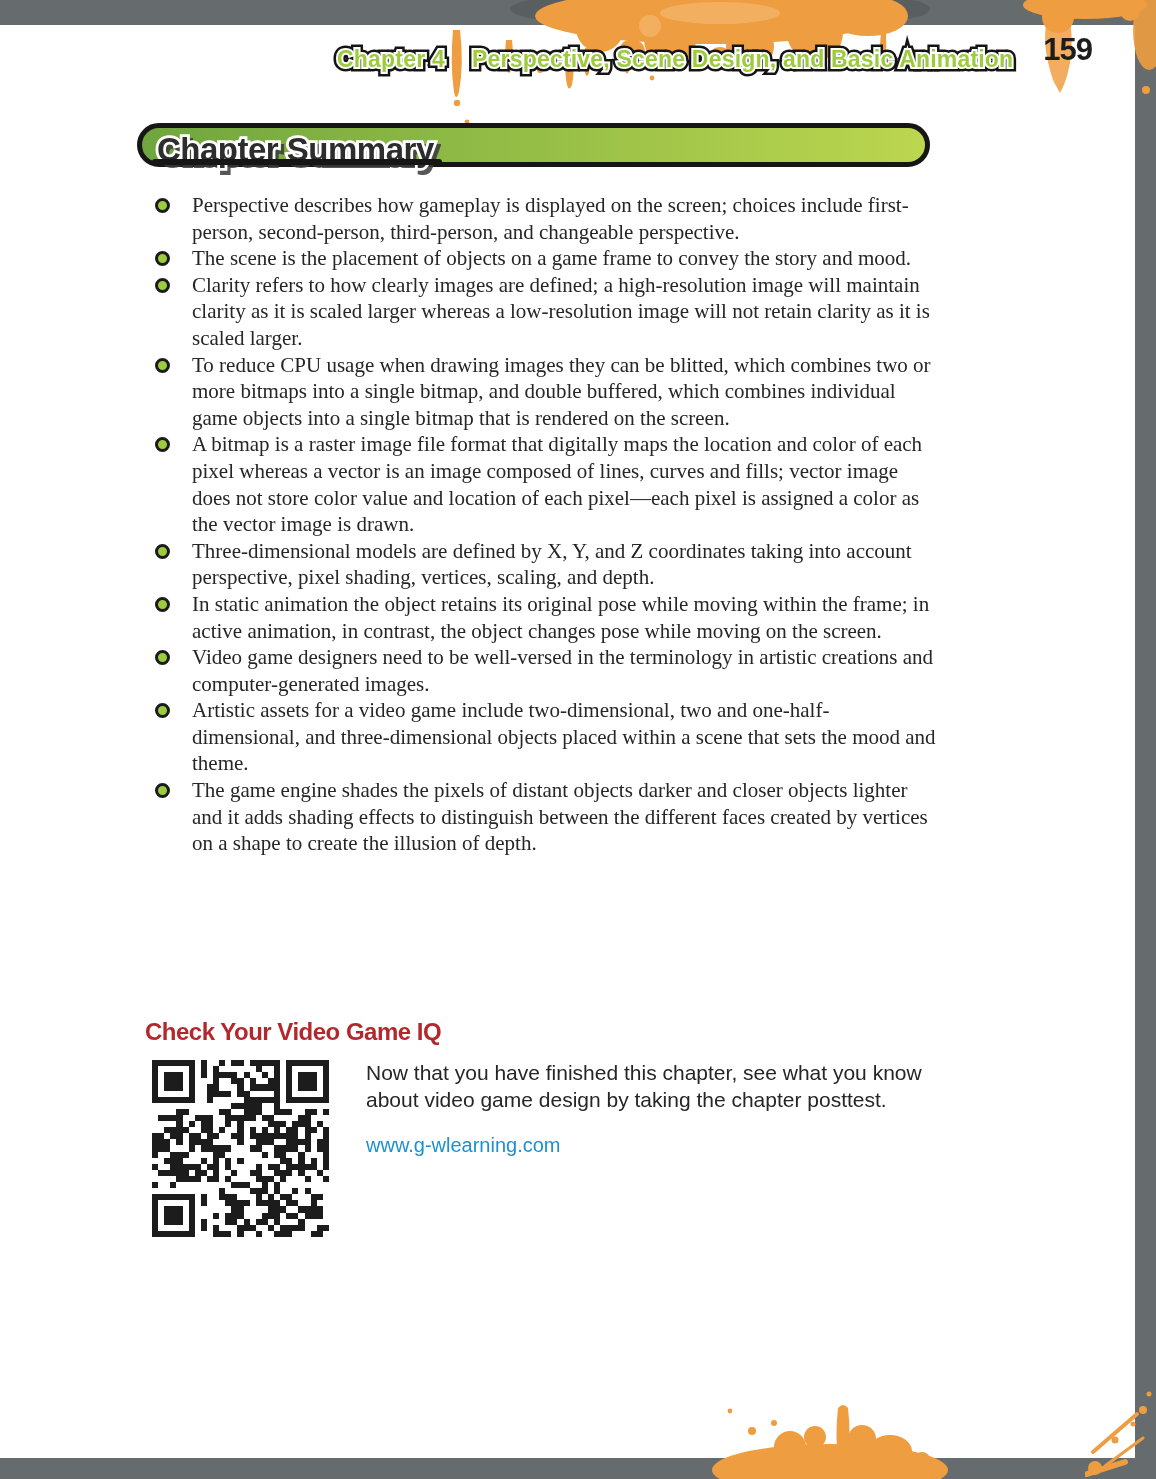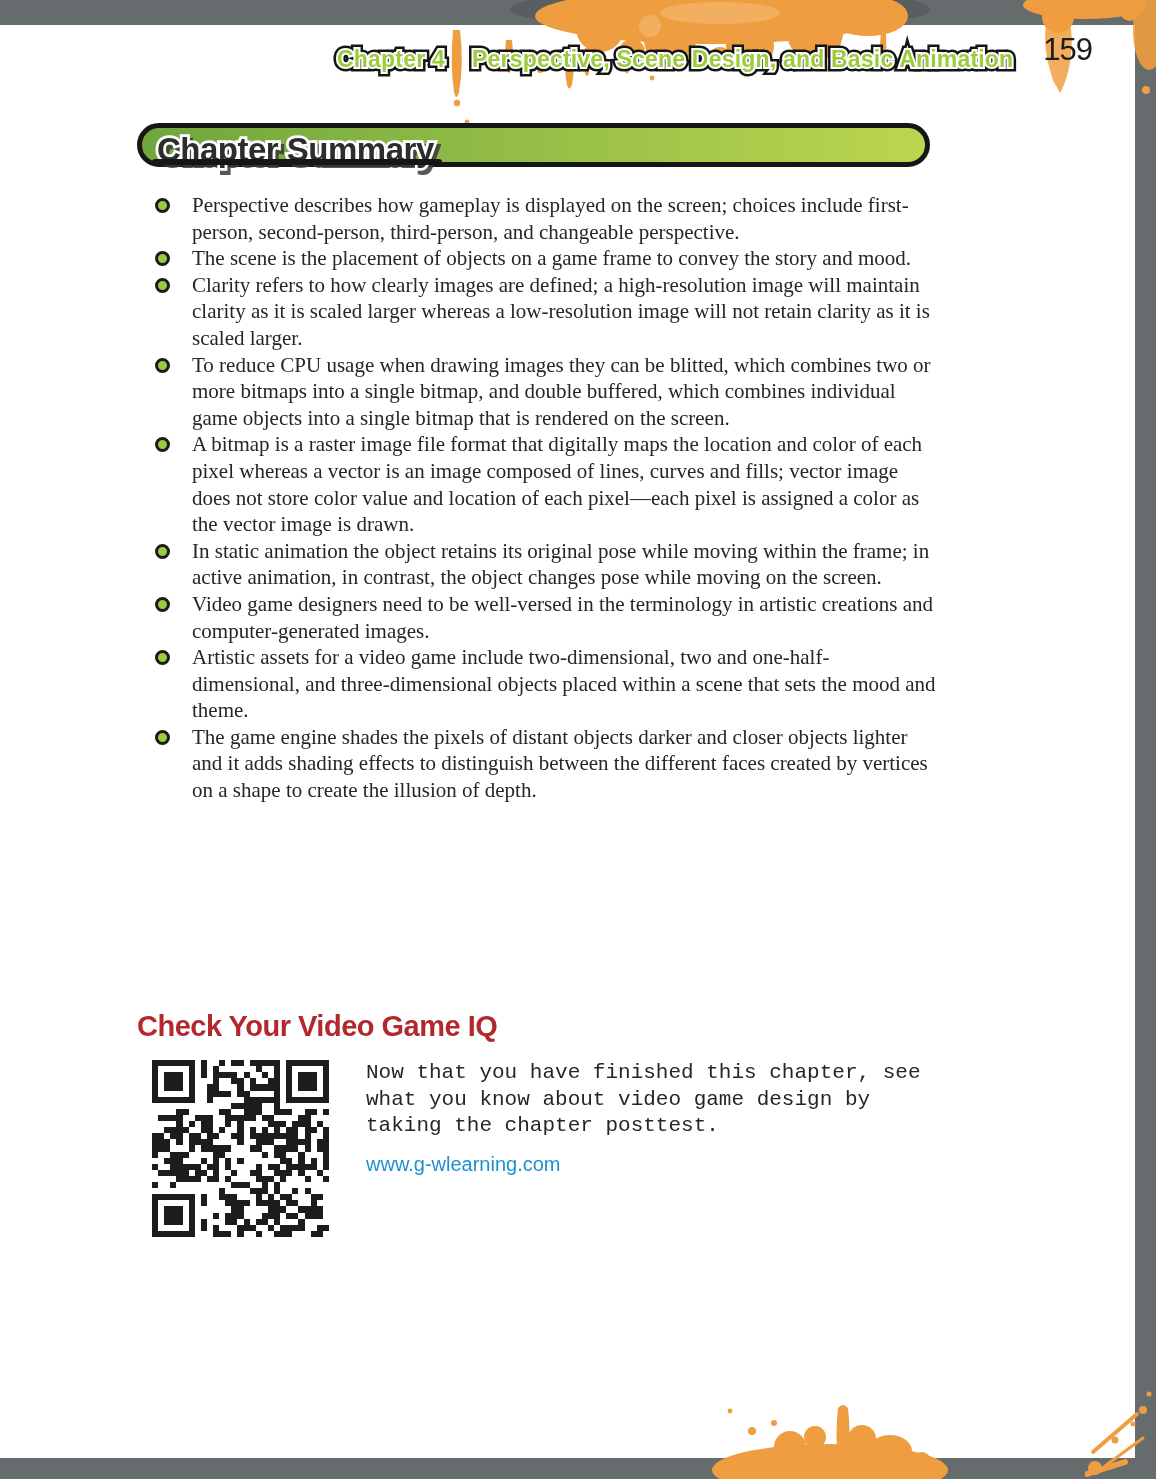--- a/index.html
+++ b/index.html
@@ -24,21 +24,21 @@
   .bubble{position:relative;display:inline-block;white-space:nowrap;font-weight:bold;
           font-family:"Liberation Sans",sans-serif;letter-spacing:0.2px;}
   .bubble span{display:block;}
   .bubble .over{position:absolute;left:0;top:0;}
   .head-bubble{font-size:23px;position:absolute;top:38px;margin-top:8px;}
   .badge{left:337px;}
   .chapter-title{left:472px;}
   .hk{-webkit-text-stroke:9px #141414;color:#141414;}
   .hw{-webkit-text-stroke:4px #ffffff;color:#ffffff;}
   .hg{color:#9CCB3E;}
-  .page-number{position:absolute;top:32px;right:64px;font-size:31px;font-weight:normal;
+  .page-number{position:absolute;top:32px;right:64px;font-size:31px;font-weight:bold;
                color:#1d1d1d;letter-spacing:-1px;z-index:3;}
 
   
   .summary-bar{position:absolute;left:137px;top:123px;width:793px;height:44px;box-sizing:border-box;
                border:5px solid #161616;border-radius:27px;z-index:3;
                background:linear-gradient(to right,#6FA63E,#BCD64F);}
   .bar-underline{position:absolute;left:10px;bottom:-3px;width:290px;height:6px;
                  background:#161616;border-radius:3px;}
   .bar-text{position:absolute;left:15px;top:3px;font-size:33px;letter-spacing:-0.5px;}
   .sk{color:#3a3a3a;-webkit-text-stroke:6px #3a3a3a;transform:translate(3px,4px);opacity:.85;}
@@ -48,30 +48,30 @@
   
   .bullets{position:absolute;left:137px;top:176px;width:800px;margin:16px;padding:0;
            list-style:none;z-index:3;}
   .bullet-item{display:flex;align-items:flex-start;}
   .dot{flex:0 0 auto;width:9px;height:9px;border:3.5px solid #1b1b1b;border-radius:50%;
        background:#9CCB3E;margin:6px 0 0 2px;}
   .btext{margin-left:22px;width:745px;font-family:"Liberation Serif",serif;font-size:21px;
          line-height:26.6px;color:#262626;}
 
   
-  .iq-heading{position:absolute;left:137px;top:1010px;margin:0;font-size:29px;font-weight:bold;
+  .iq-heading{position:absolute;left:137px;top:1010px;margin:8px;font-size:24px;font-weight:bold;
               color:#B3282D;letter-spacing:-0.5px;z-index:3;}
   .iq-row{position:absolute;left:152px;top:1060px;display:flex;z-index:3;}
   .qr{width:177px;height:177px;display:block;}
   .iq-text{margin-left:37px;width:565px;}
-  .iq-intro{margin:0;font-family:Liberation Mono, monospace;font-size:21px;line-height:26.6px;
+  .iq-intro{margin:0;font-family:Liberation Sans, sans-serif;font-size:21px;line-height:26.6px;
             color:#262626;}
   .link{display:block;font-size:20px;color:#1E90D2;text-decoration:none;cursor:pointer;}
   .link-1{margin-top:11px;}
-  .link-2{margin-top:13px;}
+  .link-2{margin-top:21px;}
 </style>
 </head>
 <body>
 
 <div class="canvas">
 
   <div class="band band-top"></div>
   <div class="band band-right"></div>
   <div class="band band-bottom"></div>
 
@@ -187,20 +187,24 @@
       <span class="dot"></span>
       <span class="btext">Clarity refers to how clearly images are defined; a high-resolution image will maintain clarity as it is scaled larger whereas a low-resolution image will not retain clarity as it is scaled larger.</span>
     </li>
     <li class="bullet-item">
       <span class="dot"></span>
       <span class="btext">To reduce CPU usage when drawing images they can be blitted, which combines two or more bitmaps into a single bitmap, and double buffered, which combines individual game objects into a single bitmap that is rendered on the screen.</span>
     </li>
     <li class="bullet-item">
       <span class="dot"></span>
       <span class="btext">A bitmap is a raster image file format that digitally maps the location and color of each pixel whereas a vector is an image composed of lines, curves and fills; vector image does not store color value and location of each pixel—each pixel is assigned a color as the vector image is drawn.</span>
+    </li>
+    <li class="bullet-item">
+      <span class="dot"></span>
+      <span class="btext">Three-dimensional models are defined by X, Y, and Z coordinates taking into account perspective, pixel shading, vertices, scaling, and depth.</span>
     </li>
     <li class="bullet-item">
       <span class="dot"></span>
       <span class="btext">In static animation the object retains its original pose while moving within the frame; in active animation, in contrast, the object changes pose while moving on the screen.</span>
     </li>
     <li class="bullet-item">
       <span class="dot"></span>
       <span class="btext">Video game designers need to be well-versed in the terminology in artistic creations and computer-generated images.</span>
     </li>
     <li class="bullet-item">

